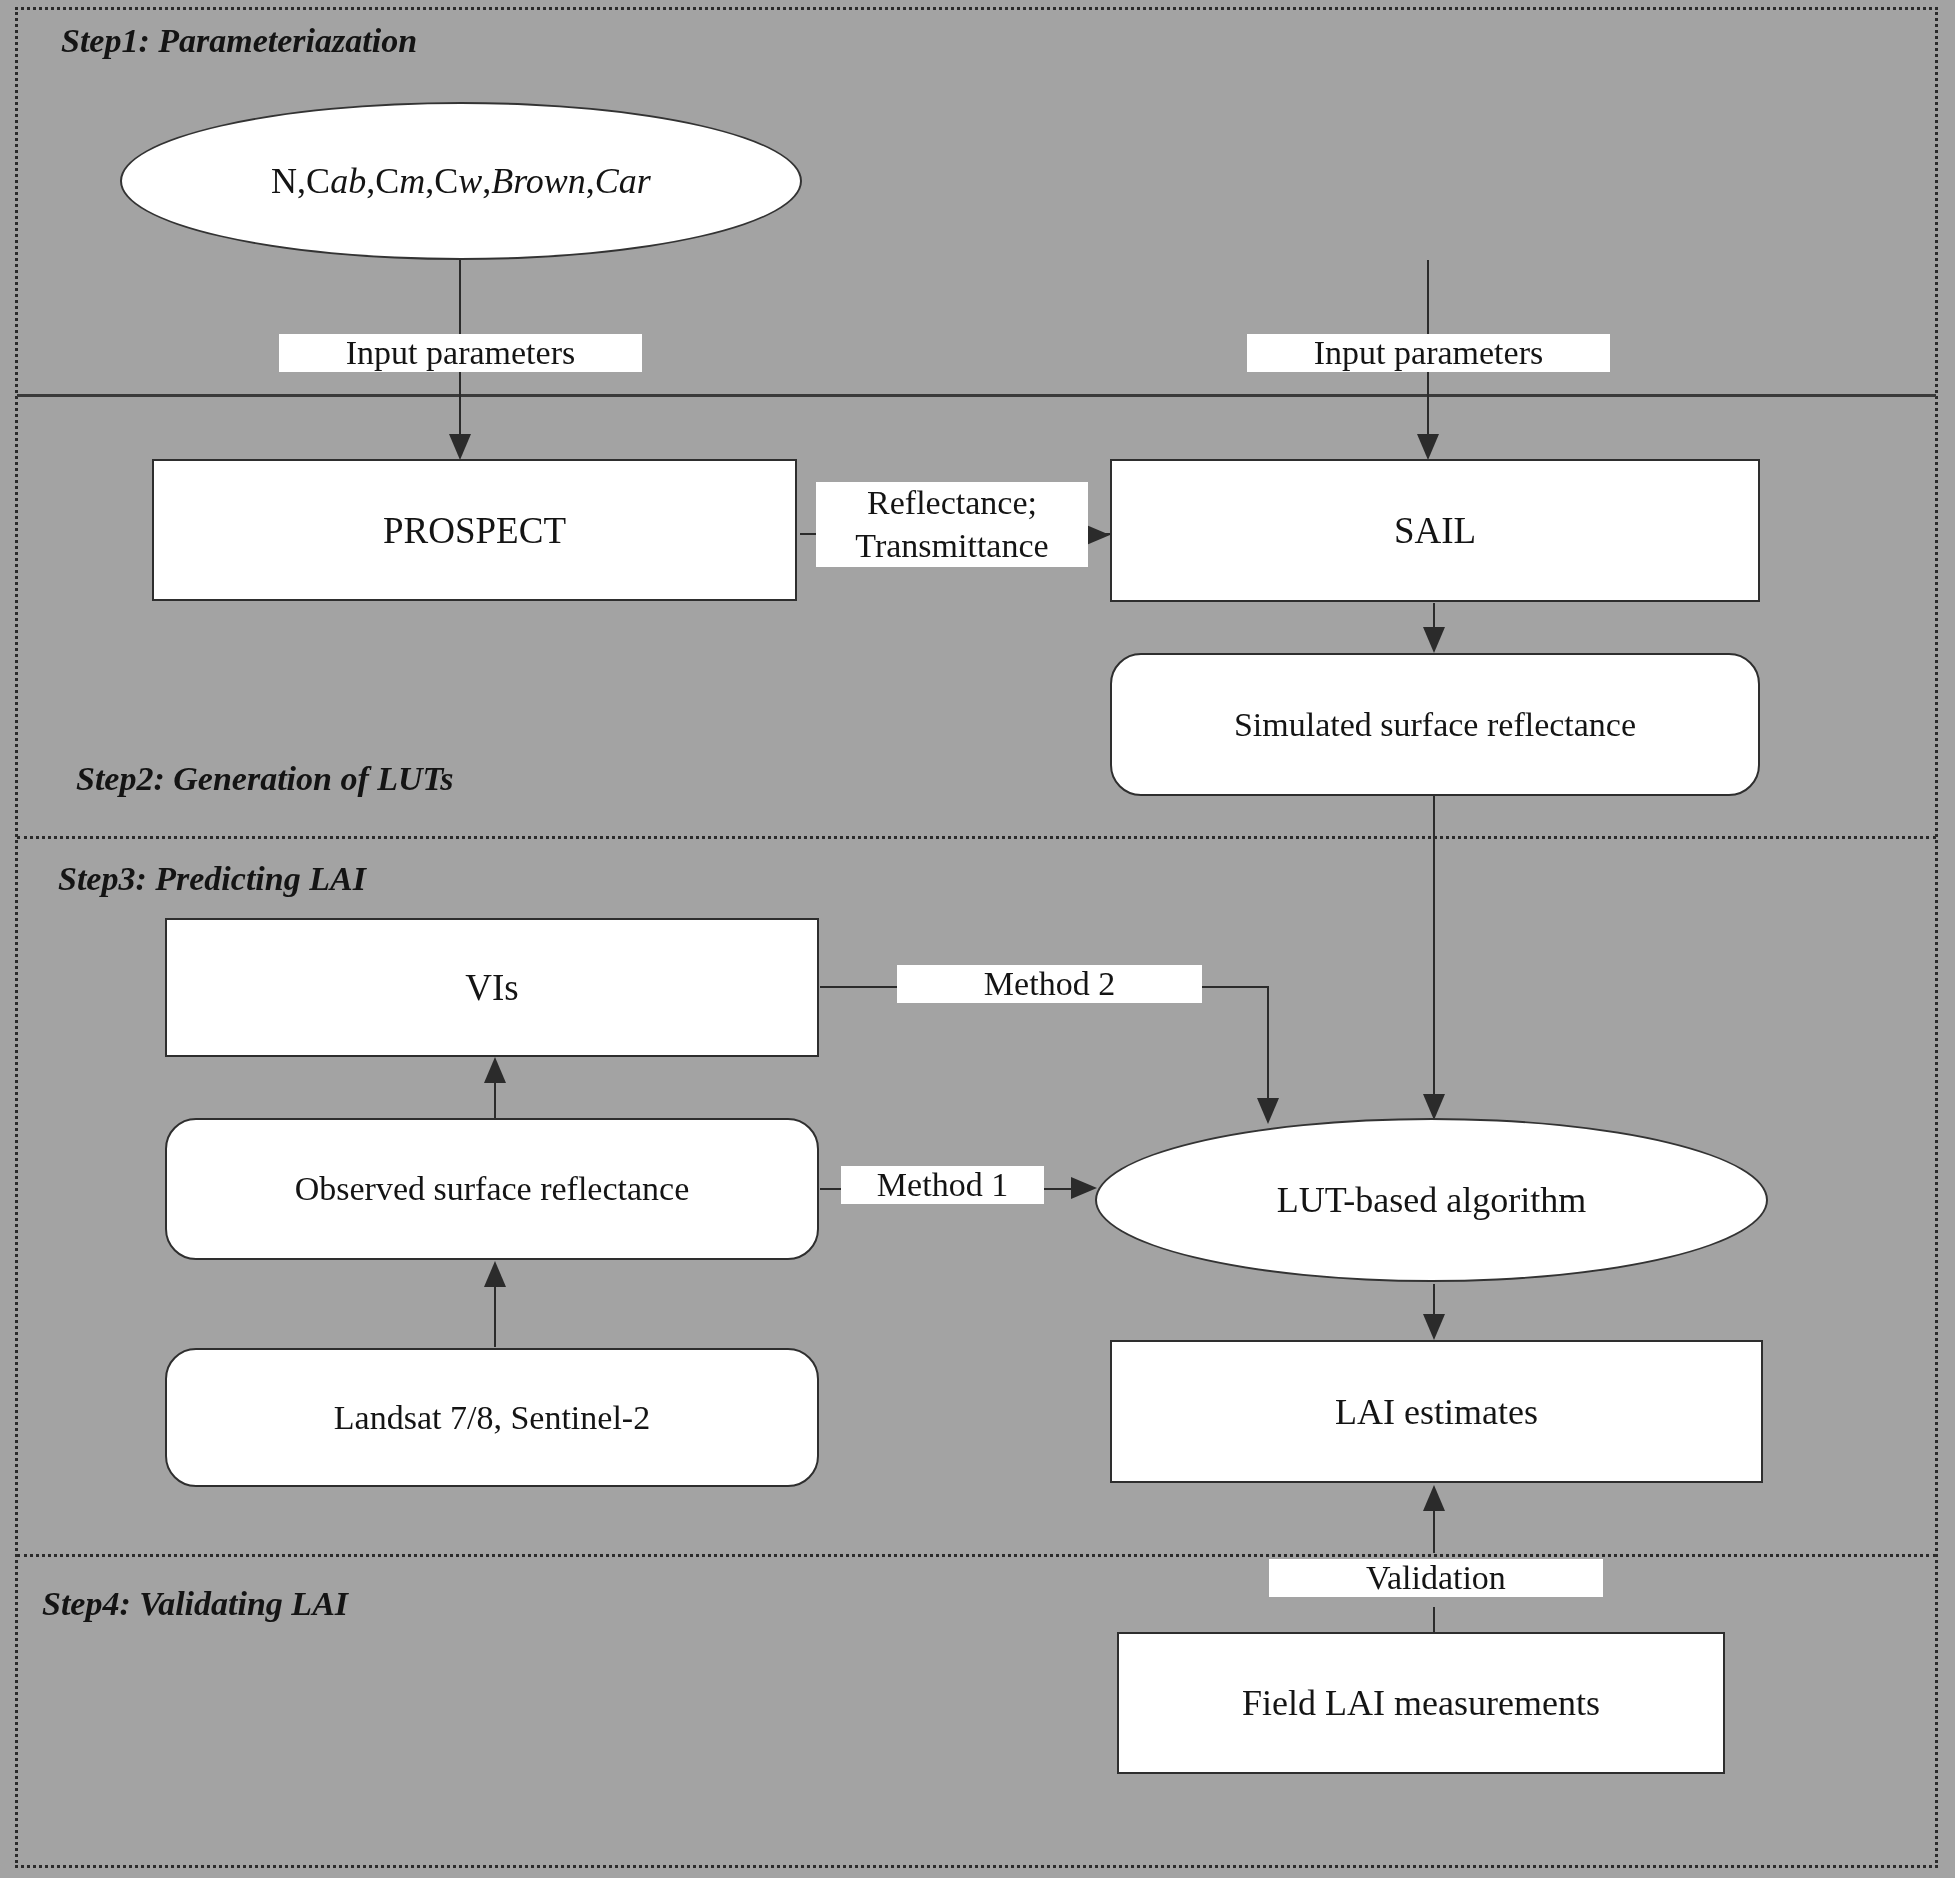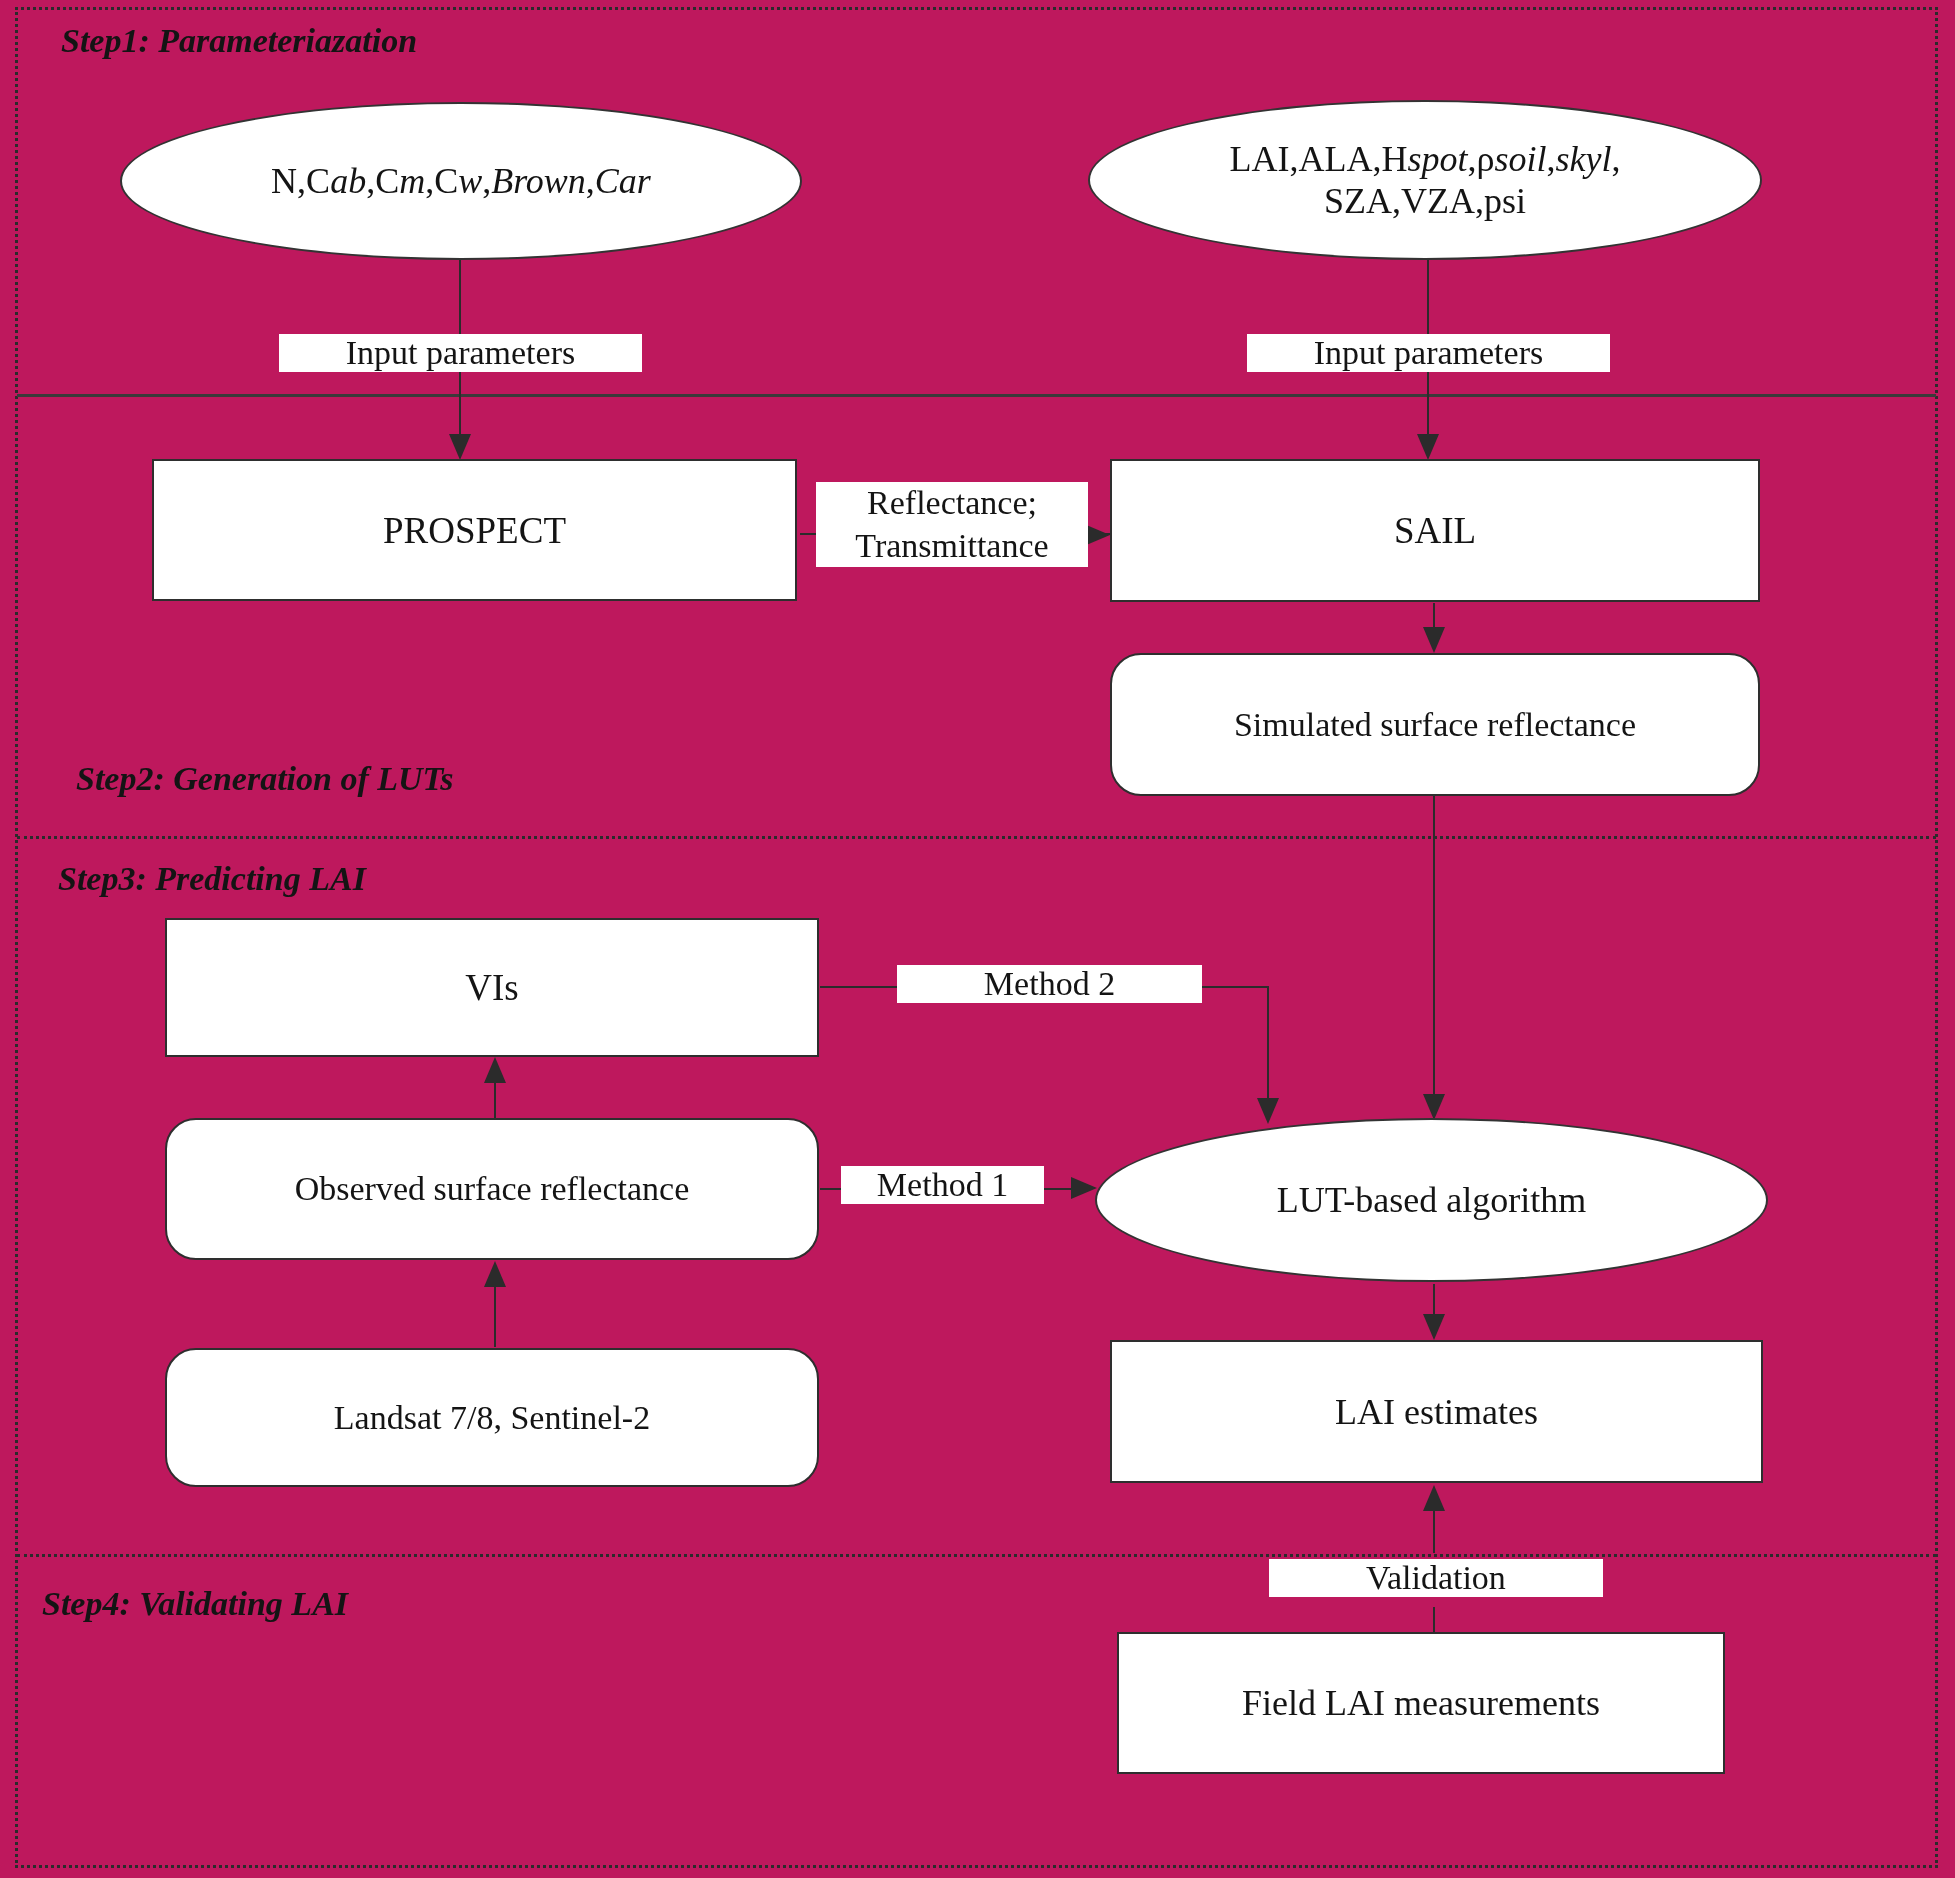--- a/index.html
+++ b/index.html
@@ -1,17 +1,17 @@
 <!DOCTYPE html>
 <html style="font-size:11.6px"><head>
 <meta charset="utf-8">
 <style>
   html,body{margin:0;padding:0;background:#ffffff;}
   #canvas{
-    position:relative;width:1955px;height:1878px;background:#be185d;
+    position:relative;width:1955px;height:1878px;background:#a3a3a3;
     font-family:"Liberation Serif","DejaVu Serif",serif;color:#141414;
     overflow:hidden;
   }
   .abs{position:absolute;}
   
   #outer-border{left:14.5px;top:7.3px;width:1923px;height:1861px;border:3.6px dotted #2b2b2b;box-sizing:border-box;}
   
   .sep{left:16.7px;width:1919px;height:0;}
   #sep-solid{top:394px;height:2.9px;background:#3a3a3a;}
   #sep-dot-1{top:836px;border-top:3.6px dotted #2b2b2b;}
@@ -91,26 +91,20 @@
   <div class="abs sep" id="sep-dot-2"></div>
 
   <div class="abs step-title" id="title-step1">Step1: Parameteriazation</div>
   <div class="abs step-title" id="title-step2">Step2: Generation of LUTs</div>
   <div class="abs step-title" id="title-step3">Step3: Predicting LAI</div>
   <div class="abs step-title" id="title-step4">Step4: Validating LAI</div>
 
   <div class="abs node ellipse f49" id="ellipse-prospect-inputs">
     <span><span>N,C</span><i>ab</i><span>,C</span><i>m</i><span>,C</span><i>w</i><span>,</span><i>Brown</i><span>,</span><i>Car</i></span>
   </div>
-  <div class="abs node ellipse f49" id="ellipse-sail-inputs">
-    <span>
-      <span><span>LAI,ALA,H</span><i>spot</i><span>,ρ</span><i>soil</i><span>,</span><i>skyl</i><span>,</span></span><br>
-      <span>SZA,VZA,psi</span>
-    </span>
-  </div>
 
   <div class="abs line" id="line-left-input"></div>
   <div class="abs ah ah-down" id="ah-left-input"></div>
   <div class="abs edge-label" id="label-input-left">Input parameters</div>
 
   <div class="abs line" id="line-right-input"></div>
   <div class="abs ah ah-down" id="ah-right-input"></div>
   <div class="abs edge-label" id="label-input-right">Input parameters</div>
 
   <div class="abs node rect f51" id="box-prospect">

